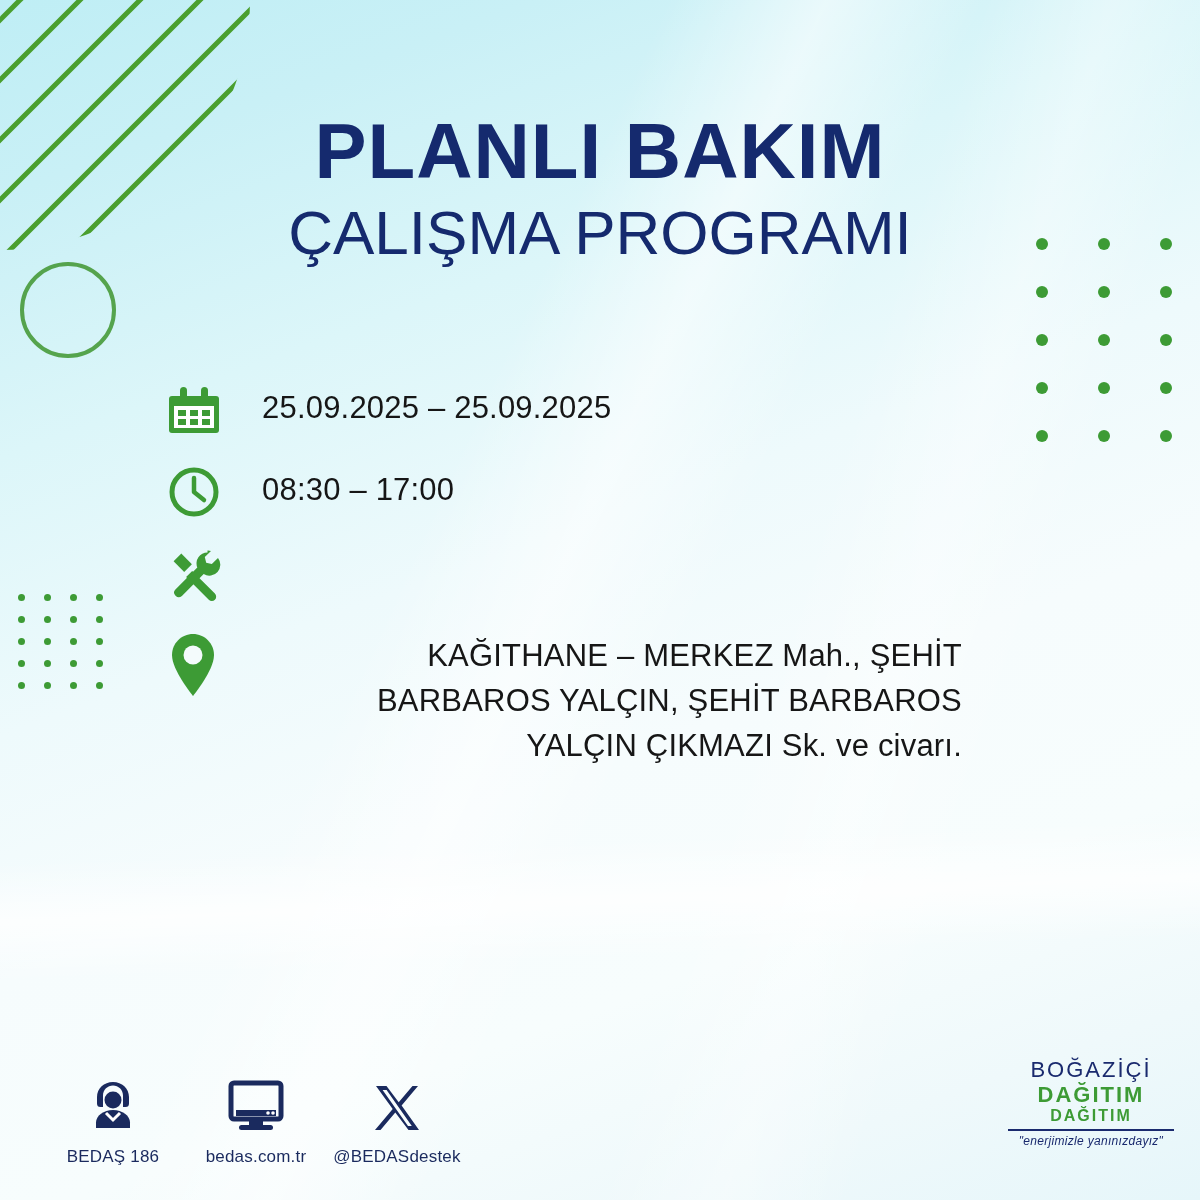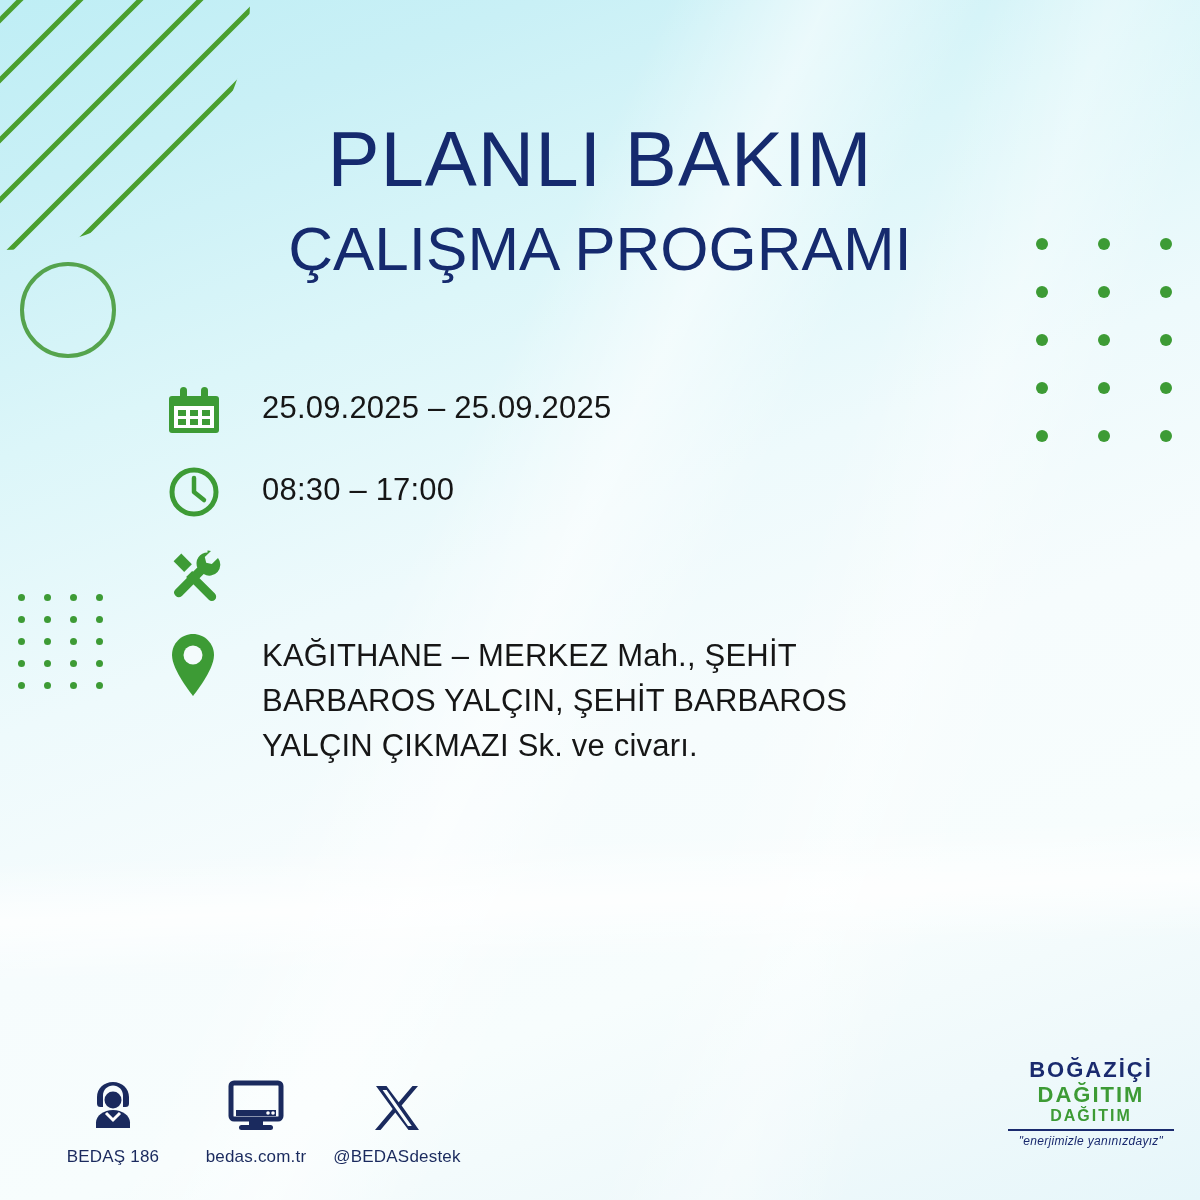--- a/index.html
+++ b/index.html
@@ -54,55 +54,55 @@
     position:absolute;left:1036px;top:238px;width:146px;height:210px;
   }
   .dot{position:absolute;border-radius:50%;background:#3d9b35;}
 
   
   .headline{
     position:absolute;left:0;top:108px;width:1200px;text-align:center;
     color:#152a6e;
   }
   .h1{
-    font-size:78px;font-weight:normal;letter-spacing:1px;line-height:1;
-    margin:12px;color:#152a6e;
+    font-size:78px;font-weight:bold;letter-spacing:1px;line-height:1;
+    margin:4px;color:#152a6e;
   }
   .h2{
     font-size:62px;font-weight:normal;letter-spacing:0px;line-height:1.25;
     margin:0;color:#152a6e;
   }
 
   
   .rows{position:absolute;left:168px;top:382px;width:820px;}
   .row{display:flex;align-items:flex-start;margin-bottom:28px;}
   .row .ico{width:74px;flex:0 0 74px;display:flex;align-items:flex-start;justify-content:flex-start;padding-top:2px;}
   .row .txt{
     font-size:31px;color:#161616;line-height:1.42;padding-top:4px;
     letter-spacing:.2px;
     margin-left:20px;
   }
-  .row.addr{margin-top:22px;}
+  .row.addr{margin-top:22px;text-align:right;}
   .row.addr .txt{font-size:31px;line-height:1.45;max-width:700px;}
 
   
   .footer{position:absolute;left:0;top:1062px;width:1200px;height:138px;}
   .contact{
     position:absolute;display:flex;flex-direction:column;align-items:center;
     color:#1a2a5e;
   }
   .contact .clabel{
     margin-top:9px;font-size:17px;font-weight:normal;color:#1a2a5e;letter-spacing:.2px;white-space:nowrap;
   }
   #c1{left:38px;top:14px;width:150px;}
   #c2{left:176px;top:18px;width:160px;}
   #c3{left:308px;top:20px;width:178px;}
 
   .logo{position:absolute;left:1002px;top:1058px;width:178px;text-align:center;}
-  .logo .l1{font-size:22px;font-weight:bold;letter-spacing:2px;color:#1a2a6e;line-height:1.12;}
+  .logo .l1{font-size:22px;font-weight:normal;letter-spacing:2px;color:#1a2a6e;line-height:1.12;}
   .logo .l2{font-size:22px;font-weight:bold;letter-spacing:2px;color:#3d9b35;line-height:1.12;}
   .logo .l3{font-size:16px;font-weight:bold;letter-spacing:2px;color:#3d9b35;line-height:1.12;}
   .logo .rule{height:2px;background:#1a2a6e;margin:4px 6px 3px 6px;}
   .logo .tag{font-size:12px;font-style:italic;color:#1a2a6e;letter-spacing:.3px;}
 </style>
 </head>
 <body>
 
 <div id="poster">
 

